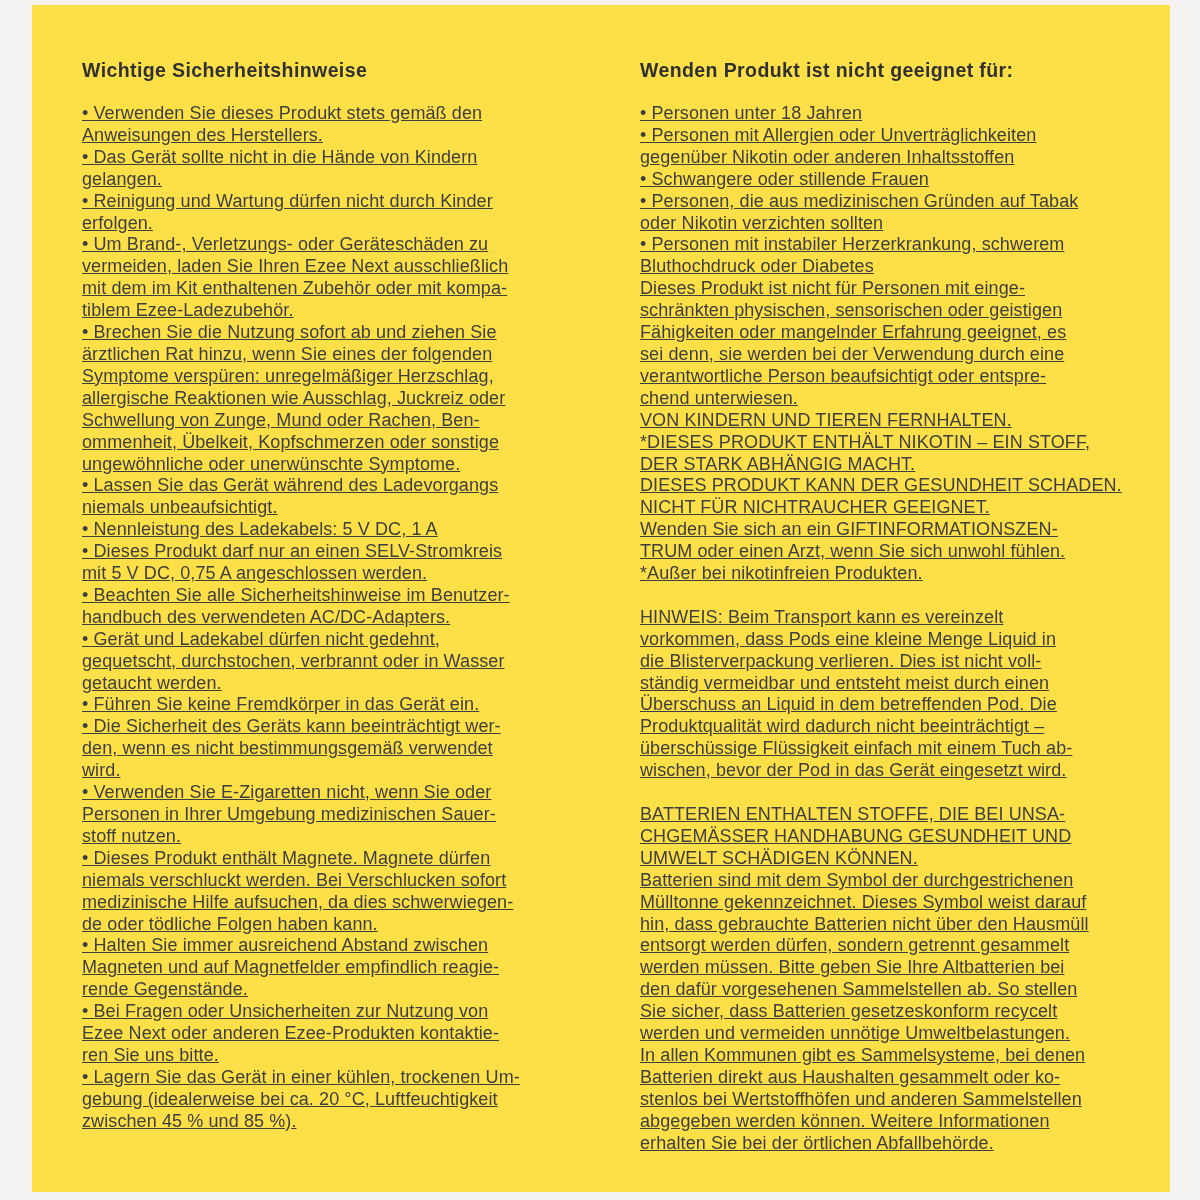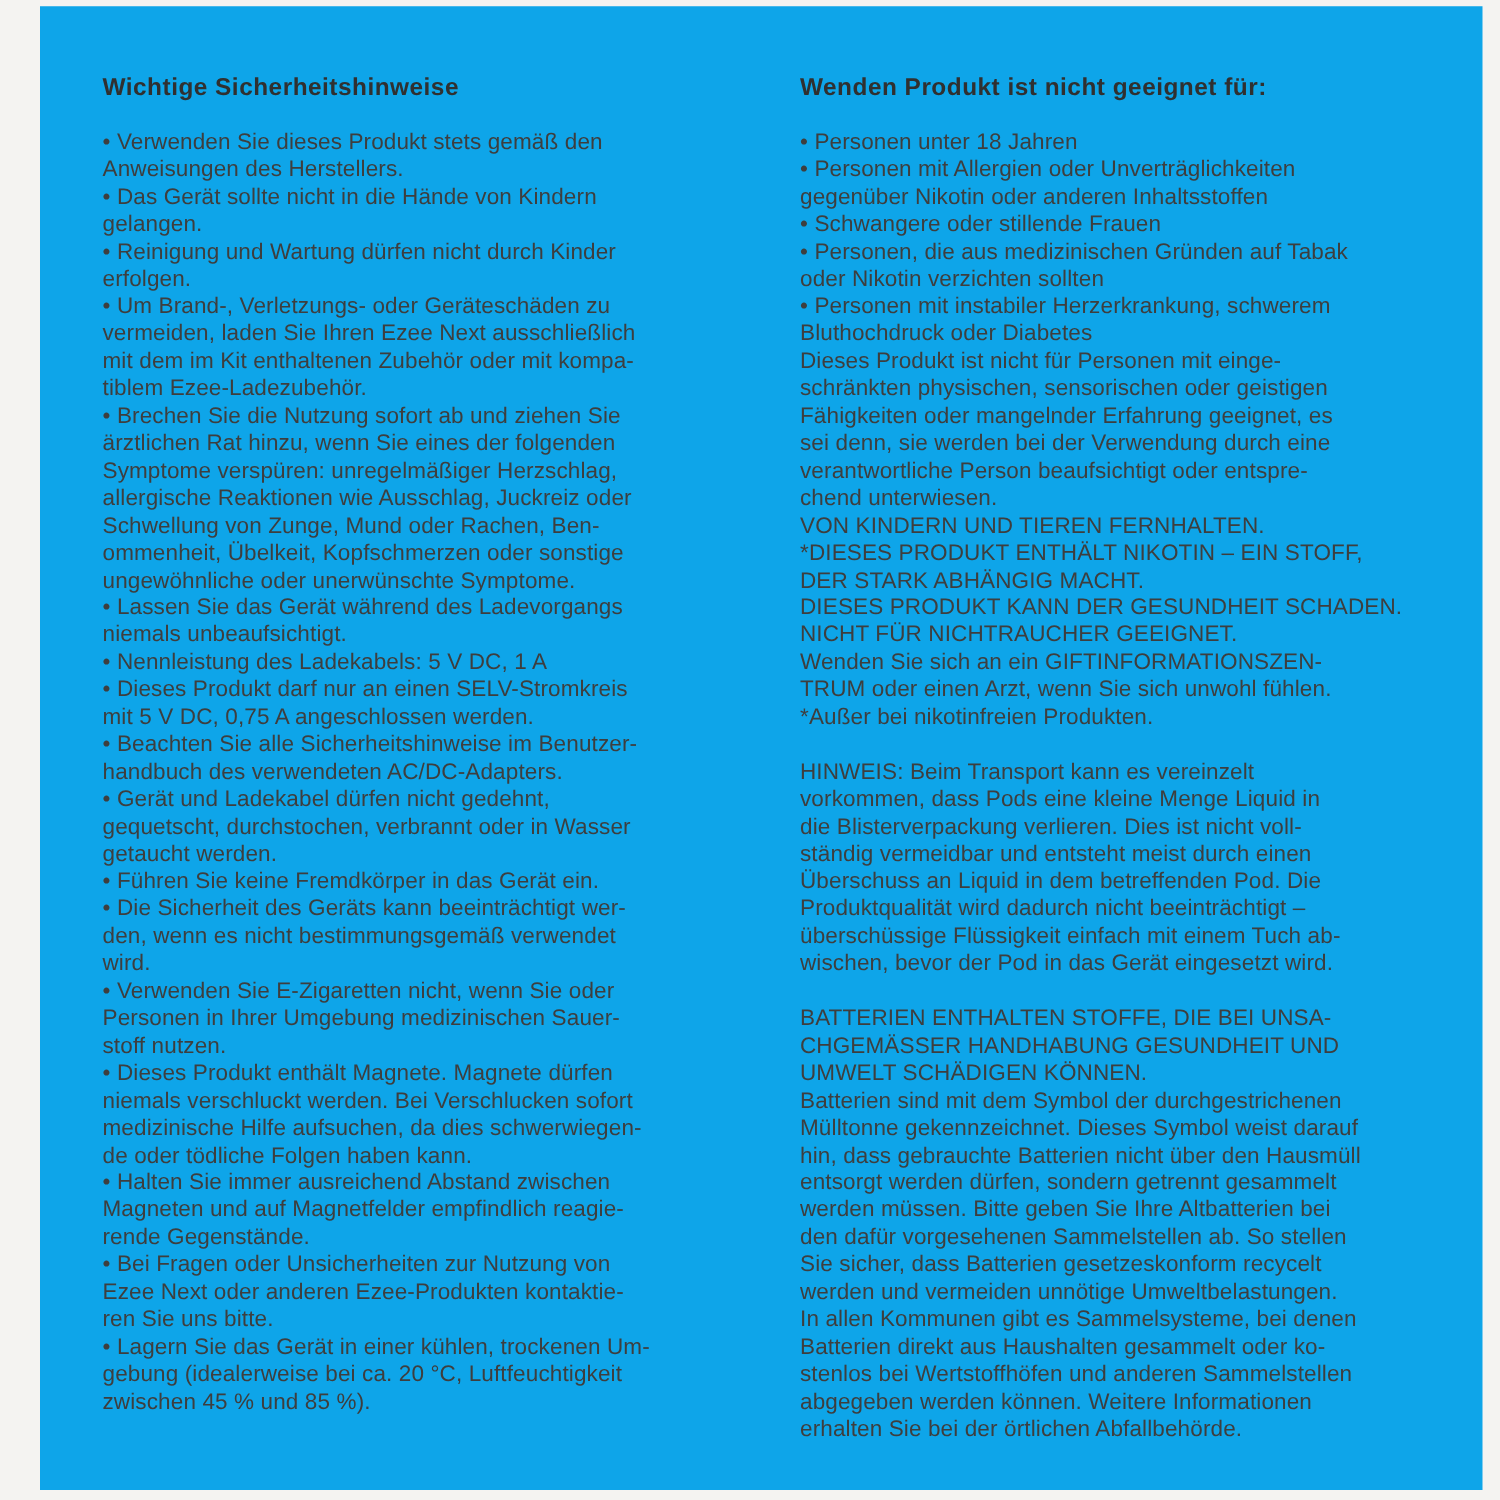--- a/index.html
+++ b/index.html
@@ -15,22 +15,21 @@
     height: 1200px;
     background: #f4f3f1;
     overflow: hidden;
   }
   .card {
     position: absolute;
     left: 32px;
     top: 5px;
     width: 1138px;
     height: 1187px;
-    background: #0ea5e9;
-    padding-left: 16px;
+    background: #fde047;
   }
   .col {
     position: absolute;
     top: 54px;
     width: 510px;
   }
   .col-left  { left: 50px; }
   .col-right { left: 608px; }
   .heading {
     margin: 0 0 22px 0;
@@ -40,20 +39,21 @@
     letter-spacing: 0.4px;
     color: #303030;
   }
   .body-text {
     white-space: pre;
     font-size: 18px;
     line-height: 21.9px;
     letter-spacing: 0.1px;
     font-weight: 400;
     color: #3e3e3e;
+    text-decoration: underline;
   }
 </style>
 </head>
 <body>
 
 <div class="page">
   <div class="card">
 
     <section class="col col-left">
       <h1 class="heading">Wichtige Sicherheitshinweise</h1>

